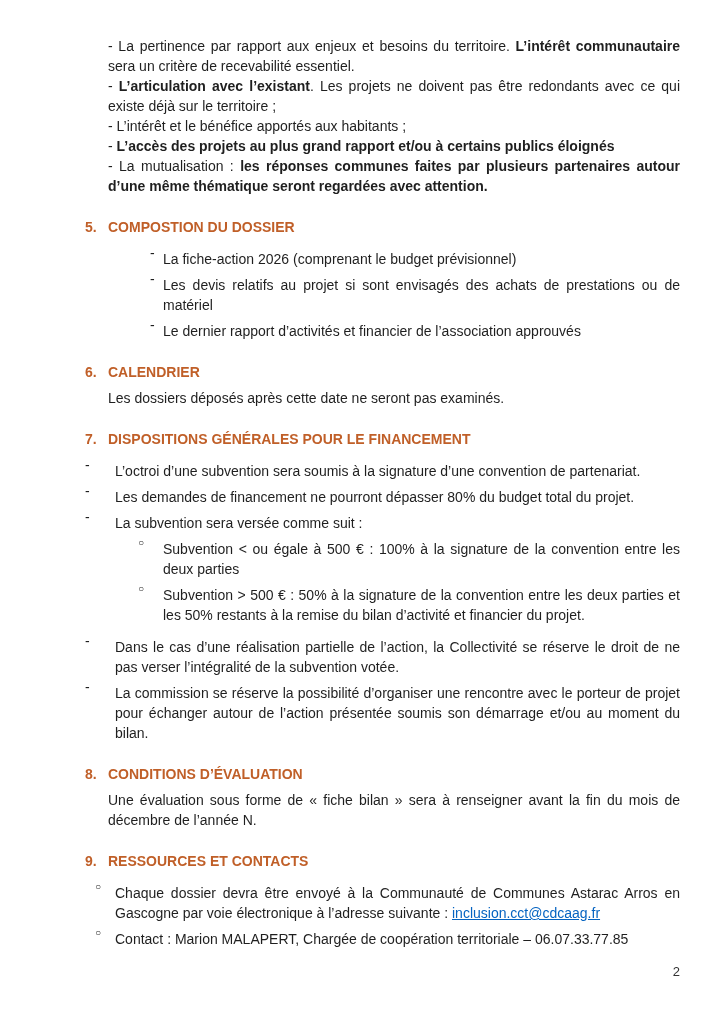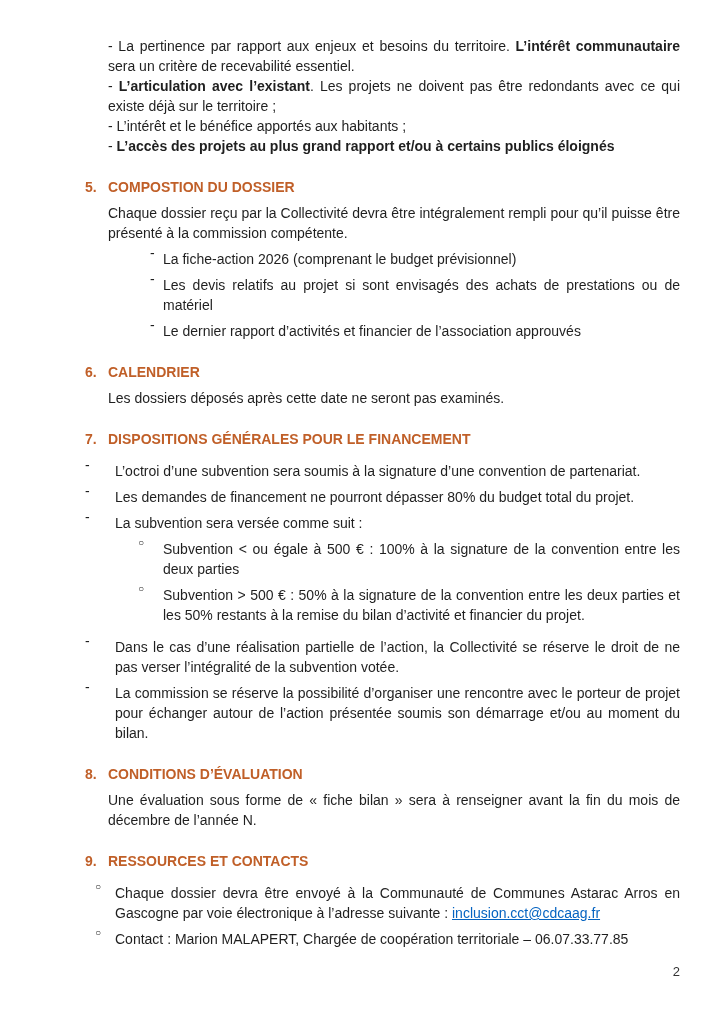--- a/index.html
+++ b/index.html
@@ -56,27 +56,27 @@
 </head>
 <body>
 
 <div class="page">
 
   <div>
     <div class="para"><span>-  La pertinence par rapport aux enjeux et besoins du territoire. </span><span class="b">L’intérêt communautaire</span><span> sera un critère de recevabilité essentiel.</span></div>
     <div class="para"><span>-  </span><span class="b">L’articulation avec l’existant</span><span>. Les projets ne doivent pas être redondants avec ce qui existe déjà sur le territoire ;</span></div>
     <div class="para"><span>-  L’intérêt et le bénéfice apportés aux habitants ;</span></div>
     <div class="para"><span>-  </span><span class="b">L’accès des projets au plus grand rapport et/ou à certains publics éloignés</span></div>
+    <div class="para"><span>- La mutualisation : </span><span class="b">les réponses communes faites par plusieurs partenaires autour d’une même thématique seront regardées avec attention.</span></div>
   </div>
 
   <div class="h">
     <span class="num">5.</span>
     <span>COMPOSTION DU DOSSIER</span>
   </div>
-  <div class="para"><span>Chaque dossier reçu par la Collectivité devra être intégralement rempli pour qu’il puisse être présenté à la commission compétente.</span></div>
   <div>
     <div class="li li-sub-dash">
       <span class="mk">-</span>
       <div class="txt"><span>La fiche-action 2026 (comprenant le budget prévisionnel)</span></div>
     </div>
     <div class="li li-sub-dash">
       <span class="mk">-</span>
       <div class="txt"><span>Les devis relatifs au projet si sont envisagés des achats de prestations ou de matériel</span></div>
     </div>
     <div class="li li-sub-dash">

